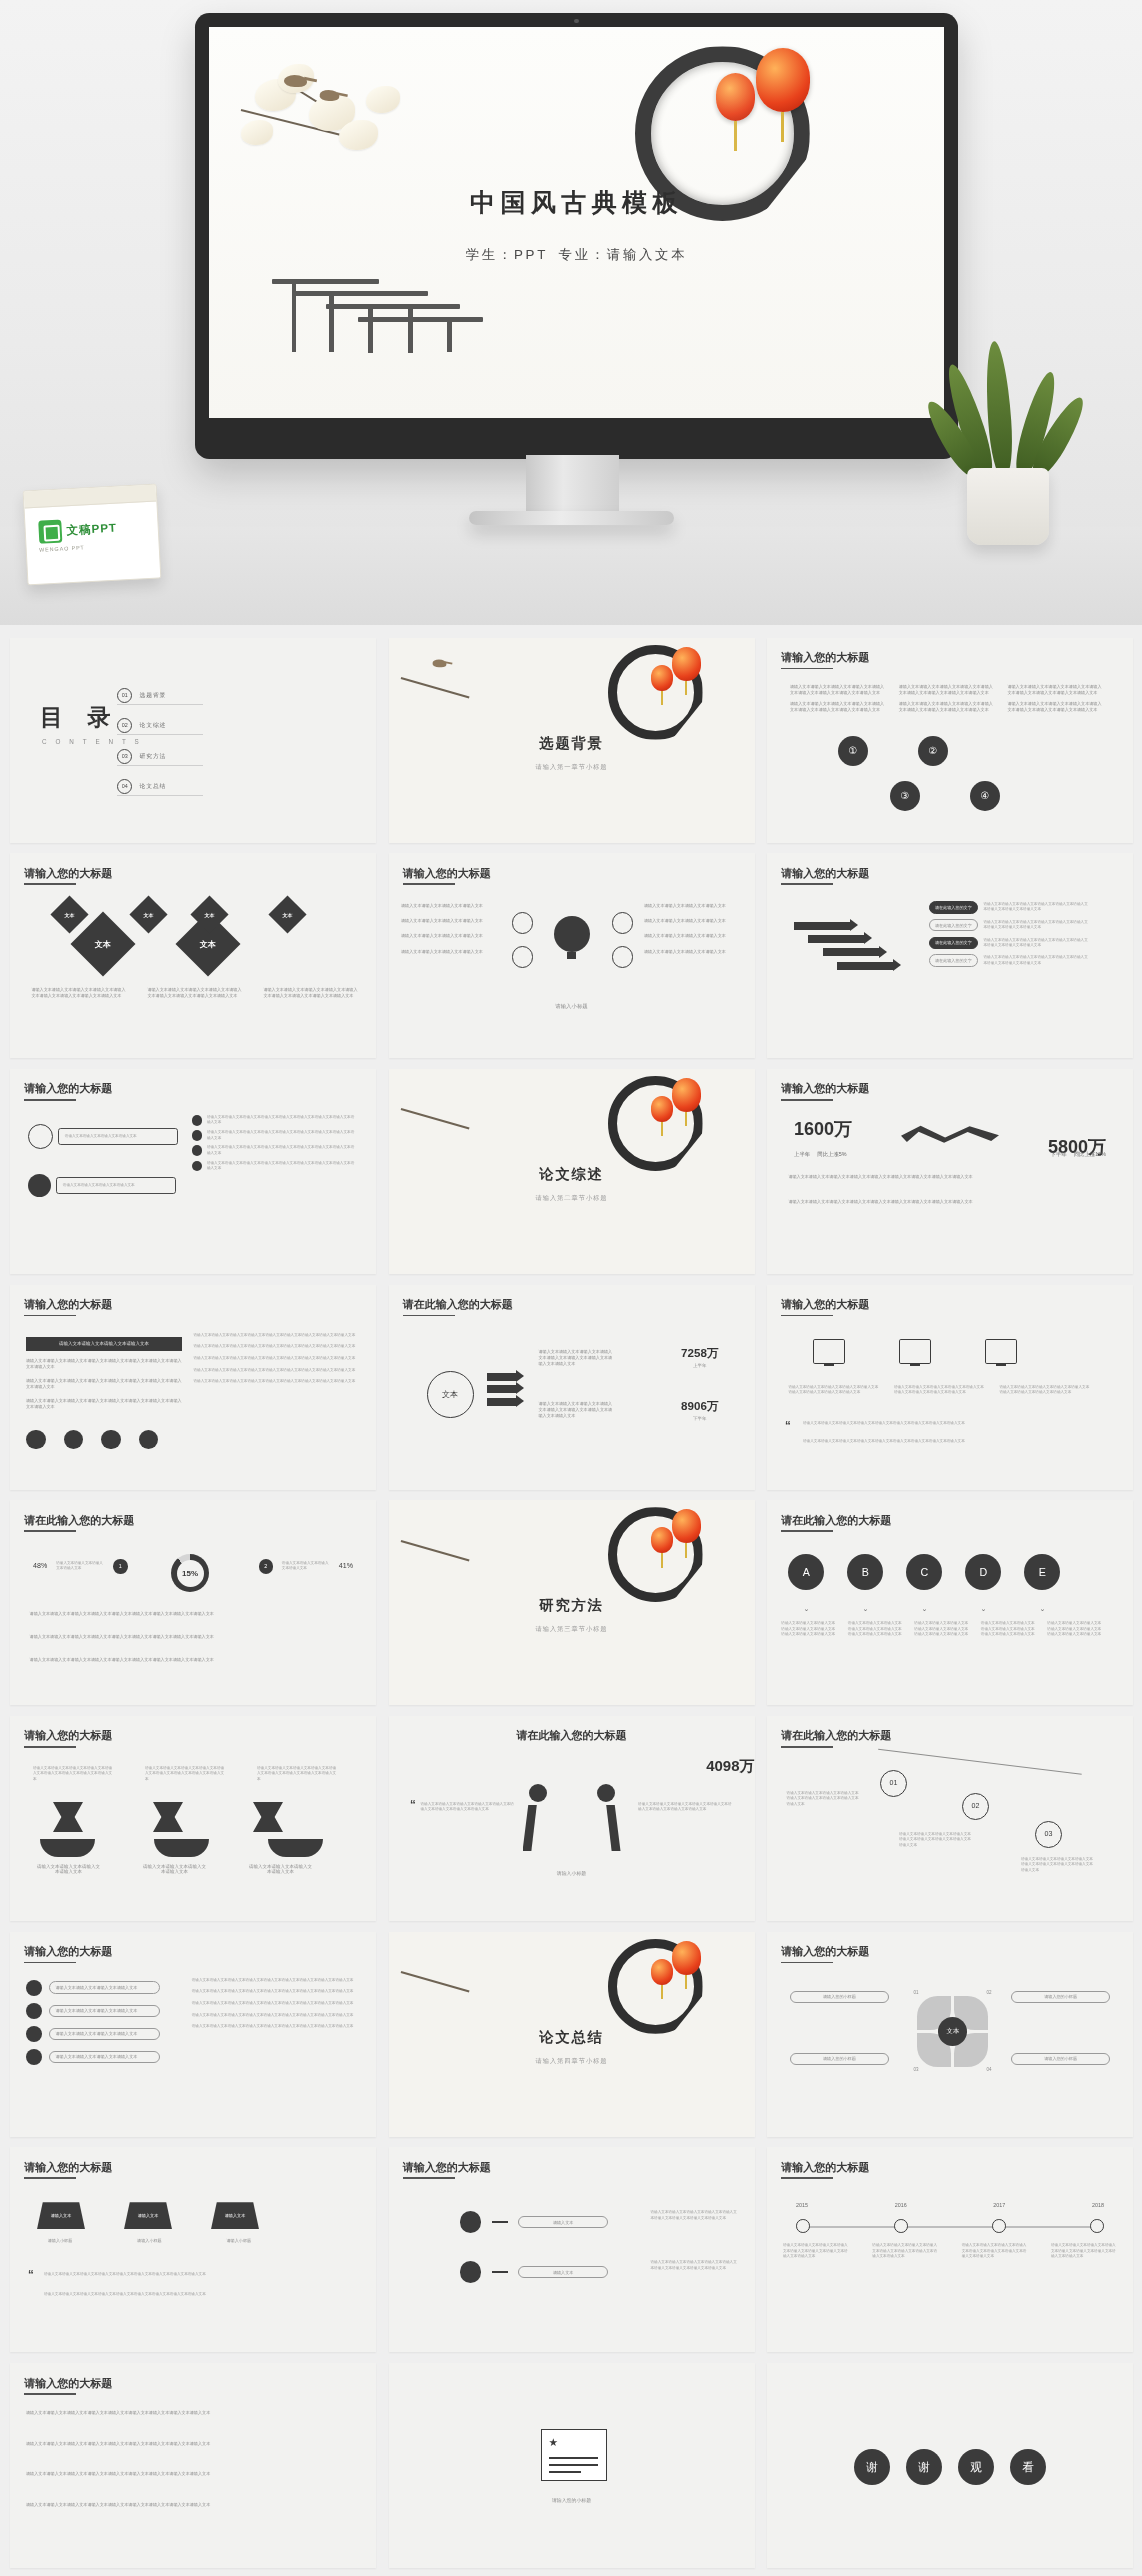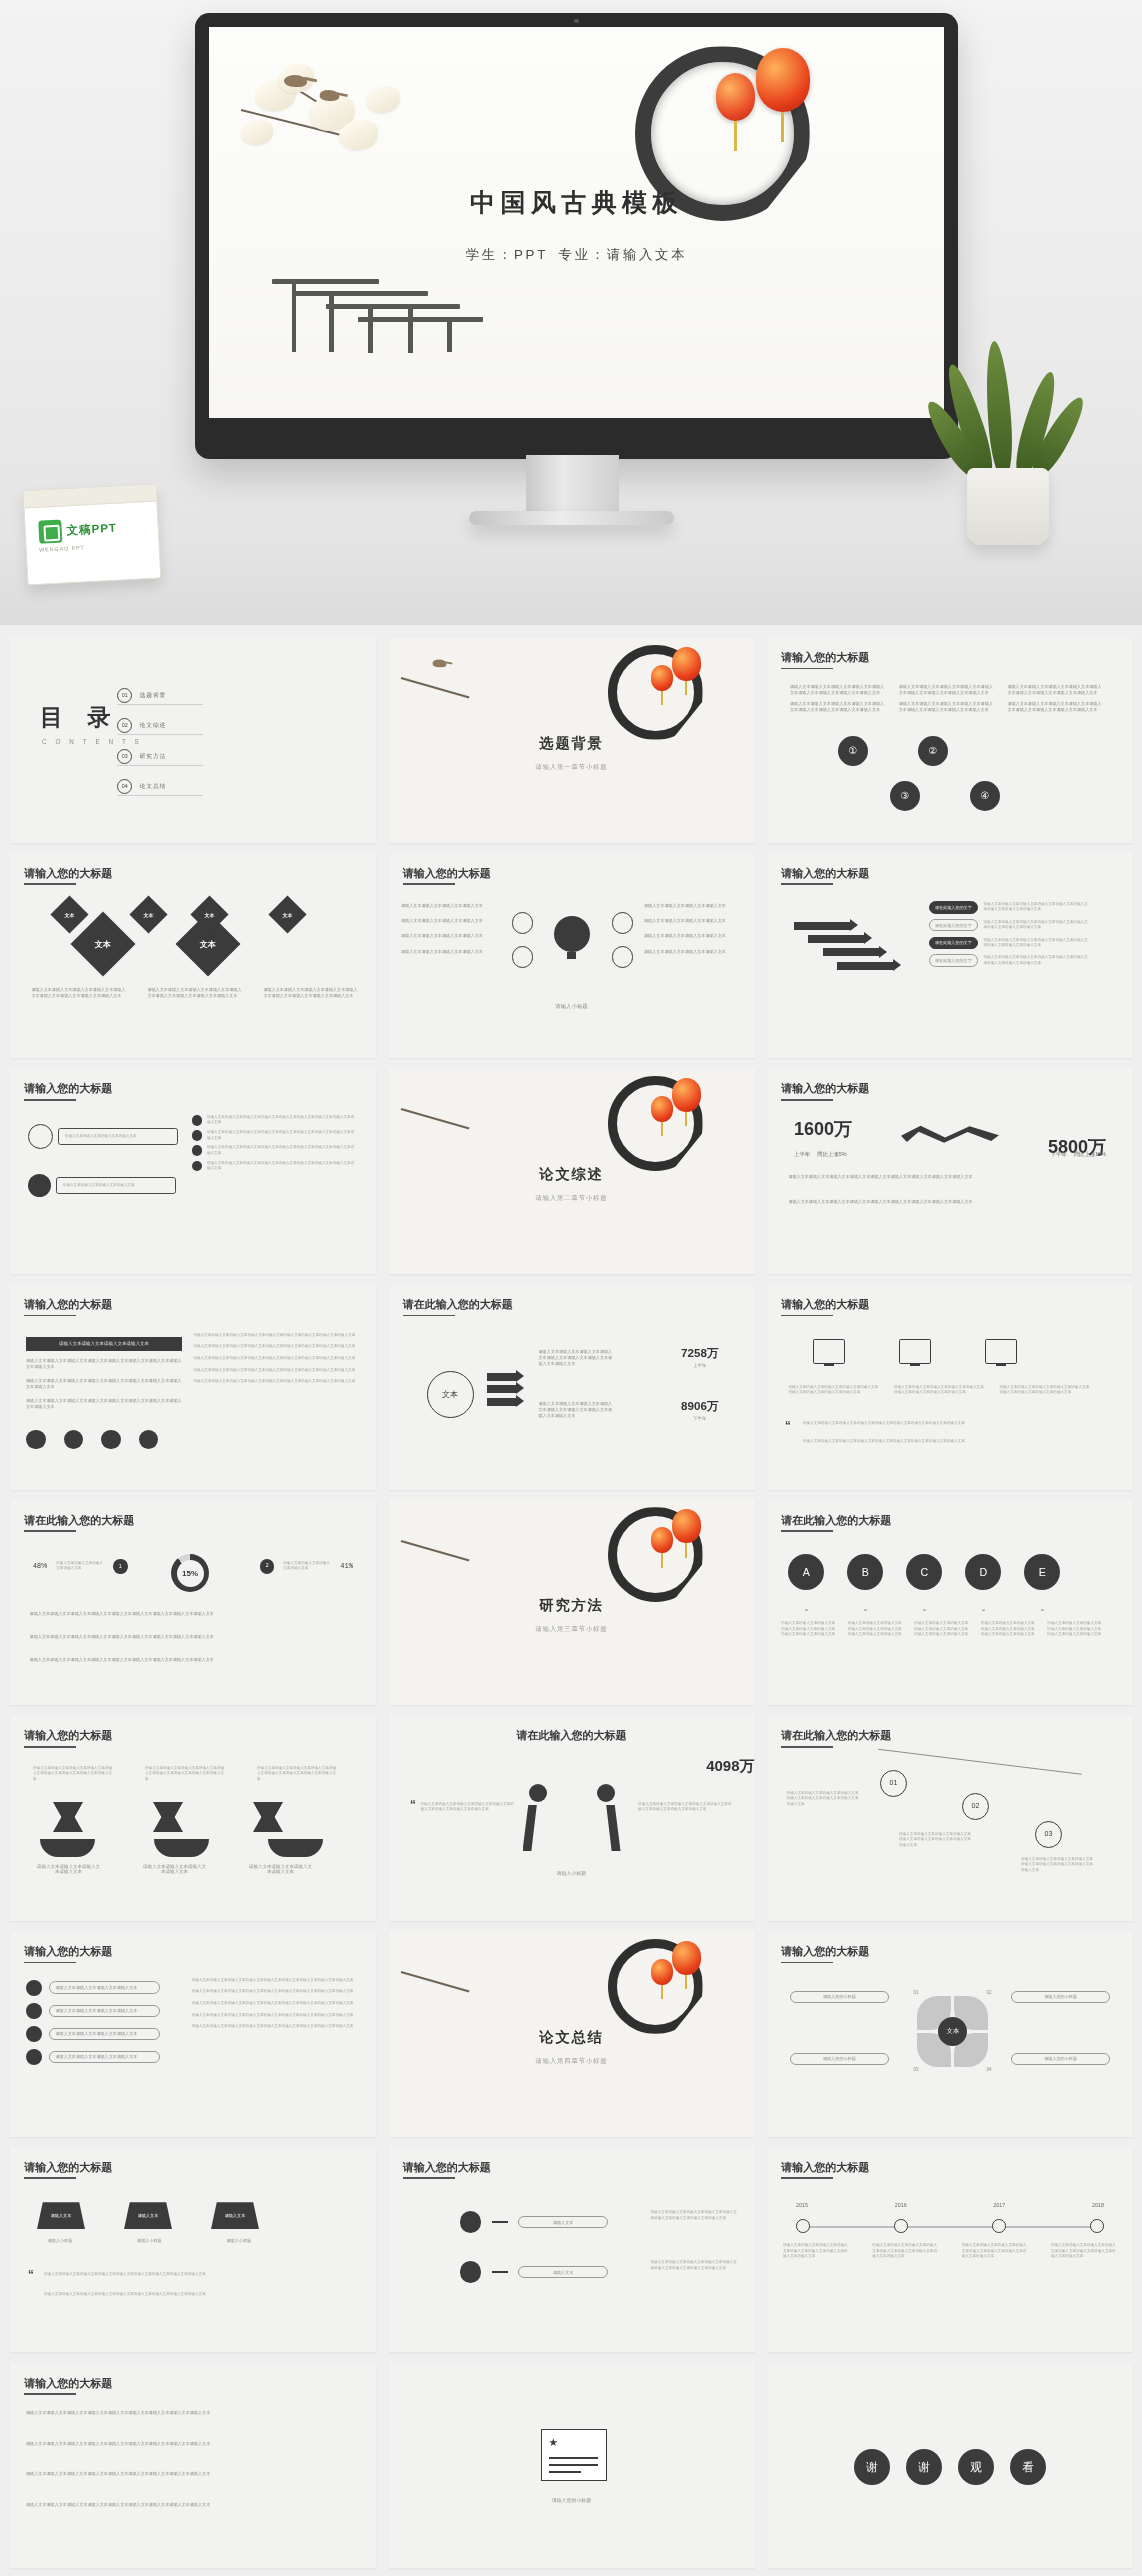--- a/index.html
+++ b/index.html
@@ -619,21 +619,21 @@
       <div class="flexrow" style="position:absolute;left:23px;top:59px;gap:9px;">
         <div style="font-size:7.1px;color:#3b3b3b;">48%</div>
         <div class="tinier" style="width:48px;">请输入文本请输入文本请输入文本请输入文本</div>
         <div class="badge" style="width:14.3px;height:14.3px;font-size:5.4px;">
             <span>1</span>
           </div>
       </div>
       <div class="donut" style="position:absolute;left:161px;top:54px;">
         <div class="donut-in">15%</div>
       </div>
-      <div class="flexrow" style="position:absolute;right:23px;top:59px;gap:9px;font-family:Liberation Mono, monospace;">
+      <div class="flexrow" style="position:absolute;right:23px;top:59px;gap:9px;">
         <div class="badge" style="width:14.3px;height:14.3px;font-size:5.4px;">
             <span>2</span>
           </div>
         <div class="tinier" style="width:48px;">请输入文本请输入文本请输入文本请输入文本</div>
         <div style="font-size:7.1px;color:#3b3b3b;">41%</div>
       </div>
       <div class="tiny" style="position:absolute;left:19.6px;right:19.6px;top:111px;">请输入文本请输入文本请输入文本请输入文本请输入文本请输入文本请输入文本请输入文本请输入文本</div>
       <div class="tiny" style="position:absolute;left:19.6px;right:19.6px;top:134px;">请输入文本请输入文本请输入文本请输入文本请输入文本请输入文本请输入文本请输入文本请输入文本</div>
       <div class="tiny" style="position:absolute;left:19.6px;right:19.6px;top:157px;">请输入文本请输入文本请输入文本请输入文本请输入文本请输入文本请输入文本请输入文本请输入文本</div>
     </div>

